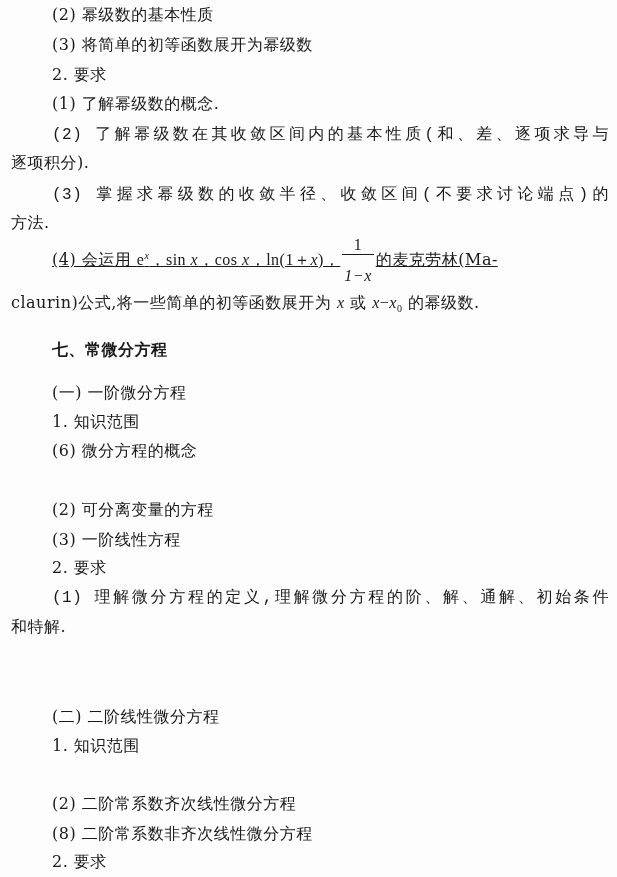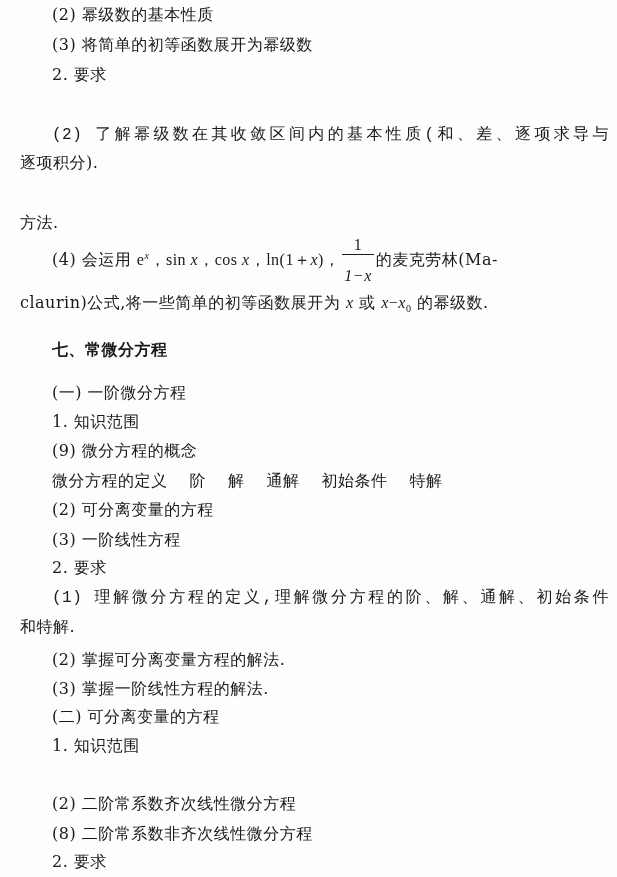--- a/index.html
+++ b/index.html
@@ -12,21 +12,21 @@
     }
     .page { position: absolute; left: 0; top: 0; width: 617px; height: 877px; }
     .line {
       position: absolute;
       white-space: nowrap;
       font-size: 16px;
       line-height: 20px;
       letter-spacing: 0.5px;
     }
     .ind { left: 52px; }
-    .flush { left: 20px; }
+    .flush { left: 11px; }
     .just { left: 52px; right: 8px; text-align-last: justify; text-align: justify; font-family: Liberation Mono, monospace; }
     .heading { font-family: "DejaVu Sans", "Liberation Sans", sans-serif; font-weight: bold; font-size: 16px; }
     .spaced span.term { margin-right: 22px; }
     .math { font-family: "Liberation Serif", "DejaVu Serif", serif; font-style: italic; }
     .rm { font-family: "Liberation Serif", "DejaVu Serif", serif; font-style: normal; }
     sup, sub { font-size: 10px; line-height: 0; }
     .frac {
       display: inline-block; vertical-align: middle; text-align: center;
       font-family: "Liberation Serif", "DejaVu Serif", serif; margin: 0 2px;
     }
@@ -34,46 +34,43 @@
     .frac .den { display: block; line-height: 18px; padding: 0 2px; margin-top: 12px; }
   </style>
 </head>
 <body>
 
 <div class="page">
 
   <div class="line ind" style="top:5px">(2) 幂级数的基本性质</div>
   <div class="line ind" style="top:35px">(3) 将简单的初等函数展开为幂级数</div>
   <div class="line ind" style="top:65px">2. 要求</div>
+  <div class="line ind" style="top:94px">(1) 了解幂级数的概念.</div>
   <div class="line just" style="top:125px">(2) 了解幂级数在其收敛区间内的基本性质(和、差、逐项求导与</div>
   <div class="line flush" style="top:153px">逐项积分).</div>
+  <div class="line just" style="top:185px">(3) 掌握求幂级数的收敛半径、收敛区间(不要求讨论端点)的</div>
   <div class="line flush" style="top:213px">方法.</div>
 
-  <div class="line ind" style="top:236px; line-height:38px;">
+  <div class="line ind" style="top:236px; line-height:38px;text-decoration:underline;">
     <span>(4) 会运用 </span><span class="rm">e</span><sup class="math">x</sup><span class="rm">，sin </span><span class="math">x</span><span class="rm">，cos </span><span class="math">x</span><span class="rm">，ln(1＋</span><span class="math">x</span><span class="rm">)，</span><span class="frac"><span class="num">1</span><span class="den math">1−x</span></span><span>的麦克劳林(Ma-</span>
   </div>
 
   <div class="line flush" style="top:293px">
     <span>claurin)公式,将一些简单的初等函数展开为 </span><span class="math">x</span><span> 或 </span><span class="math">x</span><span class="rm">−</span><span class="math">x</span><sub class="rm">0</sub><span> 的幂级数.</span>
   </div>
 
   <div class="line ind" style="top:383px">(一) 一阶微分方程</div>
 
   <div class="line ind heading" style="top:340px">七、常微分方程</div>
   <div class="line ind" style="top:412px">1. 知识范围</div>
-  <div class="line ind" style="top:441px">(9) 微分方程的概念</div>
-  <div class="line ind spaced" style="top:471px">
-    <span class="term">微分方程的定义</span><span class="term">阶</span><span class="term">解</span><span class="term">通解</span><span class="term">初始条件</span><span class="term">特解</span>
-  </div>
+  <div class="line ind" style="top:441px">(6) 微分方程的概念</div>
   <div class="line ind" style="top:500px">(2) 可分离变量的方程</div>
   <div class="line ind" style="top:530px">(3) 一阶线性方程</div>
   <div class="line ind" style="top:558px">2. 要求</div>
   <div class="line just" style="top:588px">(1) 理解微分方程的定义,理解微分方程的阶、解、通解、初始条件</div>
   <div class="line flush" style="top:617px">和特解.</div>
-  <div class="line ind" style="top:650px">(2) 掌握可分离变量方程的解法.</div>
-  <div class="line ind" style="top:679px">(3) 掌握一阶线性方程的解法.</div>
-  <div class="line ind" style="top:707px">(二) 可分离变量的方程</div>
+  <div class="line ind" style="top:707px">(二) 二阶线性微分方程</div>
   <div class="line ind" style="top:736px">1. 知识范围</div>
   <div class="line ind" style="top:794px">(2) 二阶常系数齐次线性微分方程</div>
   <div class="line ind" style="top:824px">(8) 二阶常系数非齐次线性微分方程</div>
   <div class="line ind" style="top:852px">2. 要求</div>
 
 </div>
 
 </body></html>

